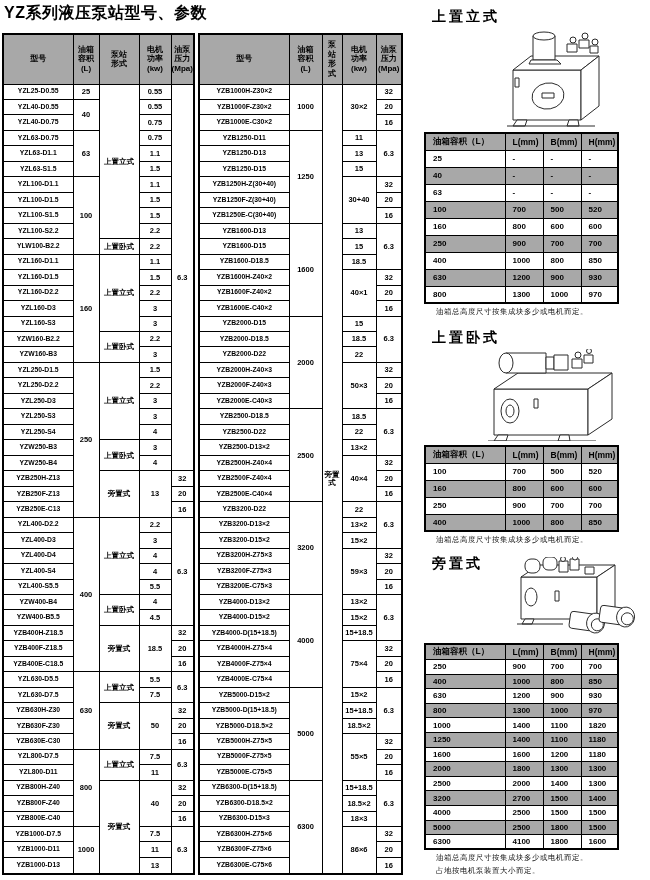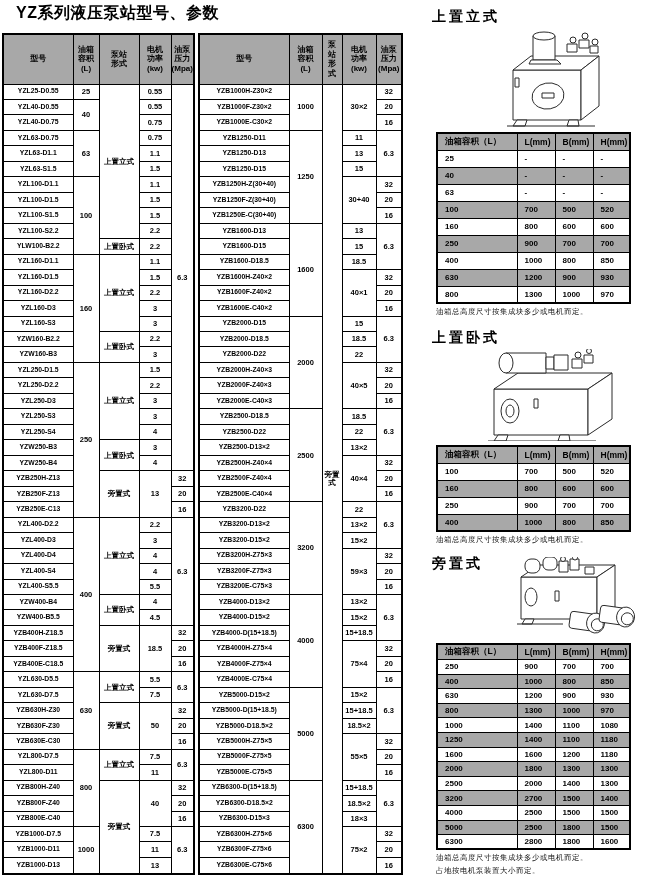--- a/index.html
+++ b/index.html
@@ -1,18 +1,18 @@
 <!DOCTYPE html>
 <html><head>
 <meta charset="utf-8">
 <style>
   html,body{margin:0;padding:0;background:#fff;}
   body{width:650px;height:880px;position:relative;font-family:"Liberation Sans",sans-serif;color:#000;}
   .page{position:absolute;inset:0;overflow:hidden;background:#fff;}
-  .title{position:absolute;left:4px;top:3px;font-size:16px;font-weight:bold;letter-spacing:0.5px;margin-left:12px;}
+  .title{position:absolute;left:4px;top:3px;font-size:16px;font-weight:bold;letter-spacing:0.5px;}
 
   
   table.spec{position:absolute;border-collapse:collapse;table-layout:fixed;border:2px solid #000;background:#fff;}
   #t-left{left:2px;top:33px;width:193px;height:842px;}
   #t-mid{left:198px;top:33px;width:205px;height:842px;}
   .spec th,.spec td{border:1px solid #000;text-align:center;vertical-align:middle;padding:0;overflow:hidden;}
   .spec thead tr{height:50px;}
   .spec th{background:#a8a8a8;font-size:8px;font-weight:bold;white-space:pre-line;line-height:1.2;}
   .spec td{font-size:7.5px;font-weight:bold;line-height:1;}
   .spec td:first-child{font-size:6.8px;}
@@ -21,21 +21,21 @@
   
   .right{position:absolute;left:408px;top:0;width:242px;}
   .stitle{font-size:14px;font-weight:bold;letter-spacing:3px;margin-left:24px;}
   .sec1 .stitle{margin-top:8px;}
   .sec2{margin-top:12px;}
   .sec3{margin-top:10px;}
   .sec svg{display:block;}
   .svg1{margin:2px 0 4px 85px;}
   .svg2{margin:2px 0 4px 68px;}
   .svg3{margin:-16px 0 4px 85px;}
-  table.dims{border-collapse:collapse;table-layout:fixed;border:2px solid #000;margin-left:28px;width:195px;background:#fff;}
+  table.dims{border-collapse:collapse;table-layout:fixed;border:2px solid #000;margin-left:16px;width:195px;background:#fff;}
   .dims th,.dims td{border:1px solid #000;font-size:8px;font-weight:bold;text-align:left;padding:1px 0 1px 7px;overflow:hidden;white-space:nowrap;}
   .dims th{background:#a8a8a8;font-size:8.5px;}
   .dims tbody tr:nth-child(even){background:#a8a8a8;}
   .dims.s1 tr{height:17px;}
   .dims.s2 tr{height:17px;}
   .dims.s3 tr{height:14.6px;}
   .note{font-size:7.5px;margin:3px 0 0 28px;letter-spacing:0.5px;color:#111;}
   svg *{vector-effect:non-scaling-stroke;}
 </style>
 </head>
@@ -414,21 +414,21 @@
         <tr>
           <td>YZB2000-D18.5</td>
           <td>18.5</td>
         </tr>
         <tr>
           <td>YZB2000-D22</td>
           <td>22</td>
         </tr>
         <tr>
           <td>YZB2000H-Z40×3</td>
-          <td rowspan="3">40×5</td>
+          <td rowspan="3">50×3</td>
           <td>32</td>
         </tr>
         <tr>
           <td>YZB2000F-Z40×3</td>
           <td>20</td>
         </tr>
         <tr>
           <td>YZB2000E-C40×3</td>
           <td>16</td>
         </tr>
@@ -549,21 +549,21 @@
         <tr>
           <td>YZB6300-D18.5×2</td>
           <td>18.5×2</td>
         </tr>
         <tr>
           <td>YZB6300-D15×3</td>
           <td>18×3</td>
         </tr>
         <tr>
           <td>YZB6300H-Z75×6</td>
-          <td rowspan="3">75×2</td>
+          <td rowspan="3">86×6</td>
           <td>32</td>
         </tr>
         <tr>
           <td>YZB6300F-Z75×6</td>
           <td>20</td>
         </tr>
         <tr>
           <td>YZB6300E-C75×6</td>
           <td>16</td>
         </tr>
@@ -800,21 +800,21 @@
             <tr>
               <td>800</td>
               <td>1300</td>
               <td>1000</td>
               <td>970</td>
             </tr>
             <tr>
               <td>1000</td>
               <td>1400</td>
               <td>1100</td>
-              <td>1080</td>
+              <td>1820</td>
             </tr>
             <tr>
               <td>1250</td>
               <td>1400</td>
               <td>1100</td>
               <td>1180</td>
             </tr>
             <tr>
               <td>1600</td>
               <td>1600</td>
@@ -846,21 +846,21 @@
               <td>1500</td>
             </tr>
             <tr>
               <td>5000</td>
               <td>2500</td>
               <td>1800</td>
               <td>1500</td>
             </tr>
             <tr>
               <td>6300</td>
-              <td>2800</td>
+              <td>4100</td>
               <td>1800</td>
               <td>1600</td>
             </tr>
           </tbody>
         </table>
       <div class="note">油箱总高度尺寸按集成块多少或电机而定。</div>
       <div class="note">占地按电机泵装置大小而定。</div>
     </div>
 
   </div>

